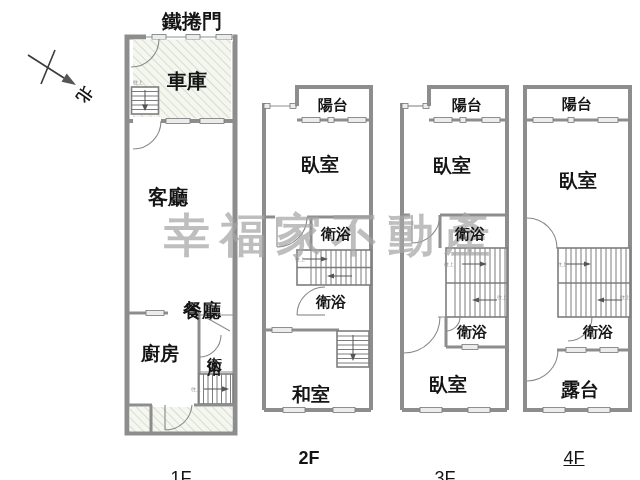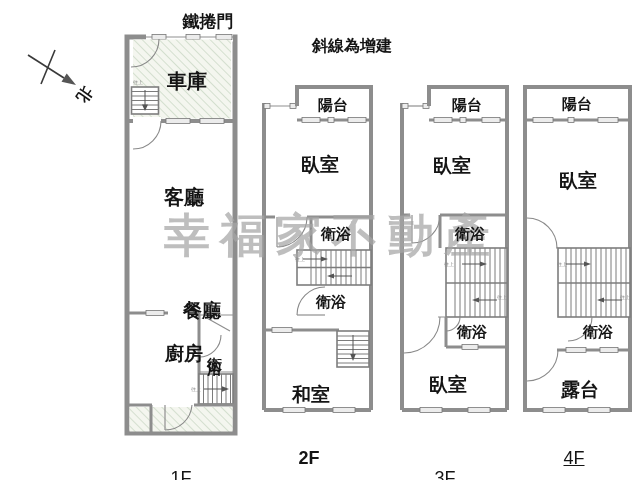--- a/index.html
+++ b/index.html
@@ -204,28 +204,27 @@
       <rect class="win" x="600" y="347.5" width="18" height="5"></rect>
       <rect class="gap" x="527" y="346.5" width="30" height="7"></rect>
       <path class="door" d="M558,350 A31,31 0 0 1 527,381"></path>
       <rect class="win" x="543" y="407.5" width="22" height="5"></rect>
       <rect class="win" x="588" y="407.5" width="22" height="5"></rect>
     </g>
   </svg>
 
   <div class="watermark">幸福家不動產</div>
 
-  <div class="lbl" style="left:192px;top:21px;font-size:17px;margin-left:16px;">鐵捲門</div>
-  <div class="lbl" style="left:352px;top:46px;font-size:16px;">斜線為增建</div>
+  <div class="lbl" style="left:192px;top:21px;font-size:20px;">鐵捲門</div>
   <div class="lbl north" style="left:85px;top:95px;font-size:15px;font-weight:700;">北</div>
 
   <div class="lbl" style="left:187px;top:81px;font-size:20px;">車庫</div>
-  <div class="lbl" style="left:184px;top:197px;font-size:20px;">客廳</div>
+  <div class="lbl" style="left:168px;top:197px;font-size:20px;">客廳</div>
   <div class="lbl" style="left:202px;top:310px;font-size:19px;">餐廳</div>
-  <div class="lbl" style="left:160px;top:353px;font-size:19px;margin-left:24px;">廚房</div>
+  <div class="lbl" style="left:160px;top:353px;font-size:19px;">廚房</div>
   <div class="lbl vert" style="left:215px;top:349px;font-size:15px;">衛浴</div>
   <div class="lbl" style="left:181px;top:458px;font-size:18px;font-weight:400;margin-top:20px;">1F</div>
 
   <div class="lbl" style="left:333px;top:104px;font-size:15px;">陽台</div>
   <div class="lbl" style="left:320px;top:164px;font-size:19px;">臥室</div>
   <div class="lbl" style="left:336px;top:233px;font-size:15px;">衛浴</div>
   <div class="lbl" style="left:331px;top:301px;font-size:15px;">衛浴</div>
   <div class="lbl" style="left:311px;top:386px;font-size:19px;margin-top:8px;">和室</div>
   <div class="lbl" style="left:309px;top:458px;font-size:18px;font-weight:700;">2F</div>
 

